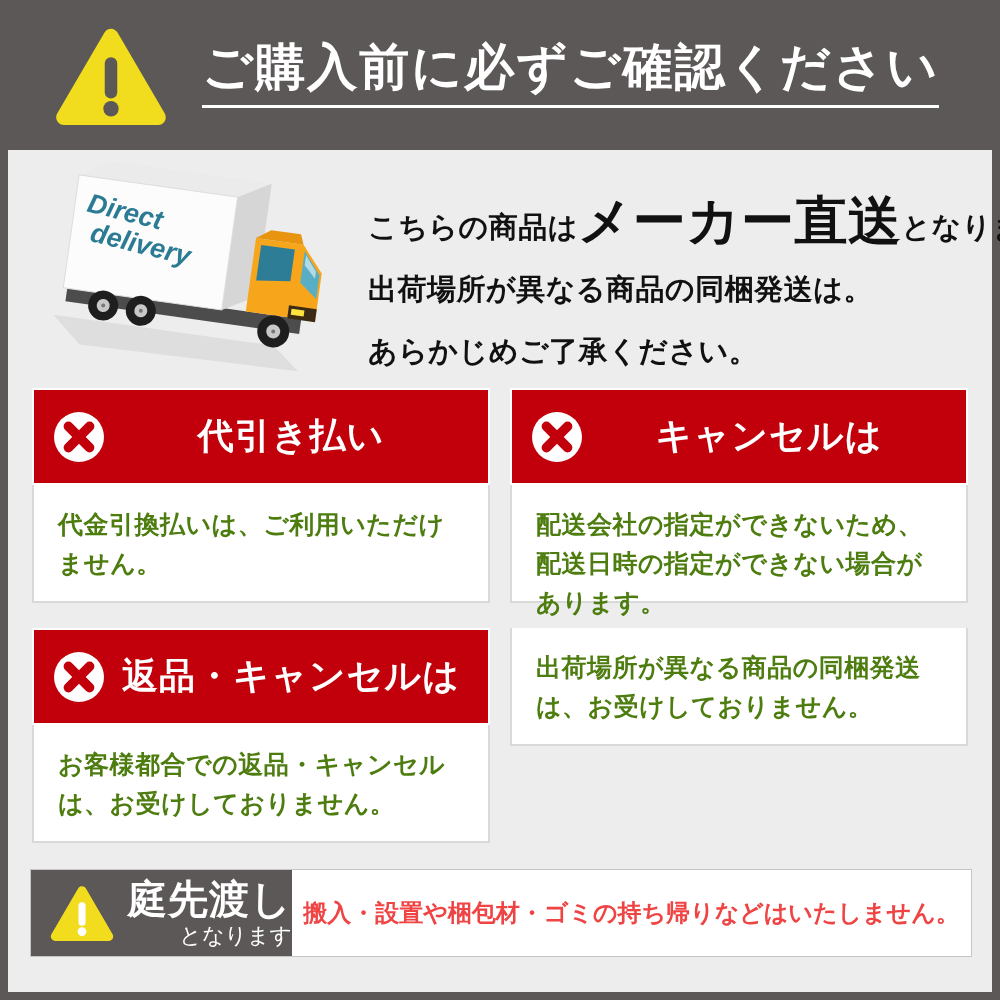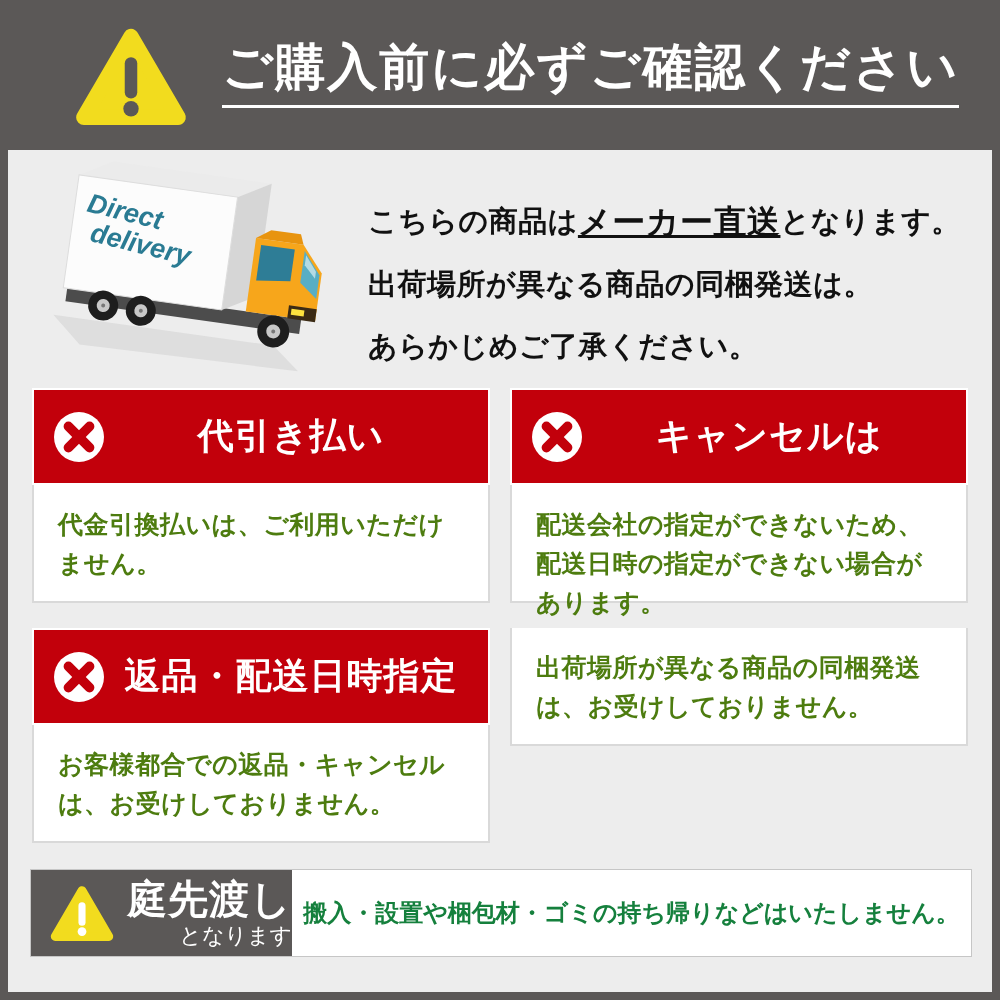--- a/index.html
+++ b/index.html
@@ -18,21 +18,21 @@
   .edge-left   { left: 0; top: 0; width: 8px;  height: 1000px; }
   .edge-right  { right: 0; top: 0; width: 8px; height: 1000px; }
   .edge-bottom { left: 0; bottom: 0; width: 1000px; height: 8px; }
 
   
   .notice-header {
     position: absolute; left: 0; top: 0;
     width: 1000px; height: 150px;
     background: #5b5857;
     display: flex; align-items: center;
-    padding-left: 72px;
+    padding-left: 52px;
   }
   .header-triangle { width: 118px; height: 102px; flex: 0 0 auto; margin-top: 2px; }
   .header-title {
     margin-left: 32px;
     color: #ffffff;
     font-size: 50px;
     font-weight: bold;
     letter-spacing: 2px;
     line-height: 1;
     padding-bottom: 13px;
@@ -46,25 +46,24 @@
   .intro-text { position: absolute; left: 368px; top: 40px; }
   .intro-line {
     font-size: 29px;
     font-weight: 600;
     color: #111111;
     line-height: 62px;
     white-space: nowrap;
     letter-spacing: 0.5px;
   }
   .intro-em {
-    font-size: 33px;
+    font-size: 53px;
     font-weight: 900;
     letter-spacing: 0.5px;
     vertical-align: -2px;
-    text-decoration: underline;
   }
 
   
   .restriction-grid {
     position: absolute; left: 32px; top: 388px;
     width: 936px;
     display: grid;
     grid-template-columns: 458px 458px;
     column-gap: 20px;
     row-gap: 25px;
@@ -130,21 +129,21 @@
     color: #ffffff; font-size: 22px; font-weight: normal; line-height: 1; margin-top: 6px;
     white-space: nowrap;
   }
   .footer-note-area {
     flex: 1;
     display: flex; align-items: center; justify-content: center;
   }
   .footer-note {
     font-size: 24px;
     font-weight: bold;
-    color: #15803d;
+    color: #ef4444;
     letter-spacing: 0px;
     white-space: nowrap;
     font-family: Liberation Serif, serif;
   }
 
   svg text {
     font-family: "Liberation Sans", "DejaVu Sans", sans-serif;
   }
 </style>
 </head>
@@ -242,21 +241,21 @@
     </div>
 
     <div class="card">
       <div class="card-header">
         <div class="card-header-inner">
           <svg class="x-icon" viewBox="0 0 52 52">
             <circle cx="26" cy="26" r="26" fill="#ffffff"></circle>
             <line x1="15" y1="15" x2="37" y2="37" stroke="#c2000b" stroke-width="10" stroke-linecap="round"></line>
             <line x1="37" y1="15" x2="15" y2="37" stroke="#c2000b" stroke-width="10" stroke-linecap="round"></line>
           </svg>
-          <div class="card-title">返品・配送日時指定</div>
+          <div class="card-title">返品・キャンセルは</div>
         </div>
       </div>
       <div class="card-body">お客様都合での返品・キャンセルは、お受けしておりません。</div>
     </div>
 
     <div class="card">
       <div class="card-body">出荷場所が異なる商品の同梱発送は、お受けしておりません。</div>
     </div>
 
   </div>

